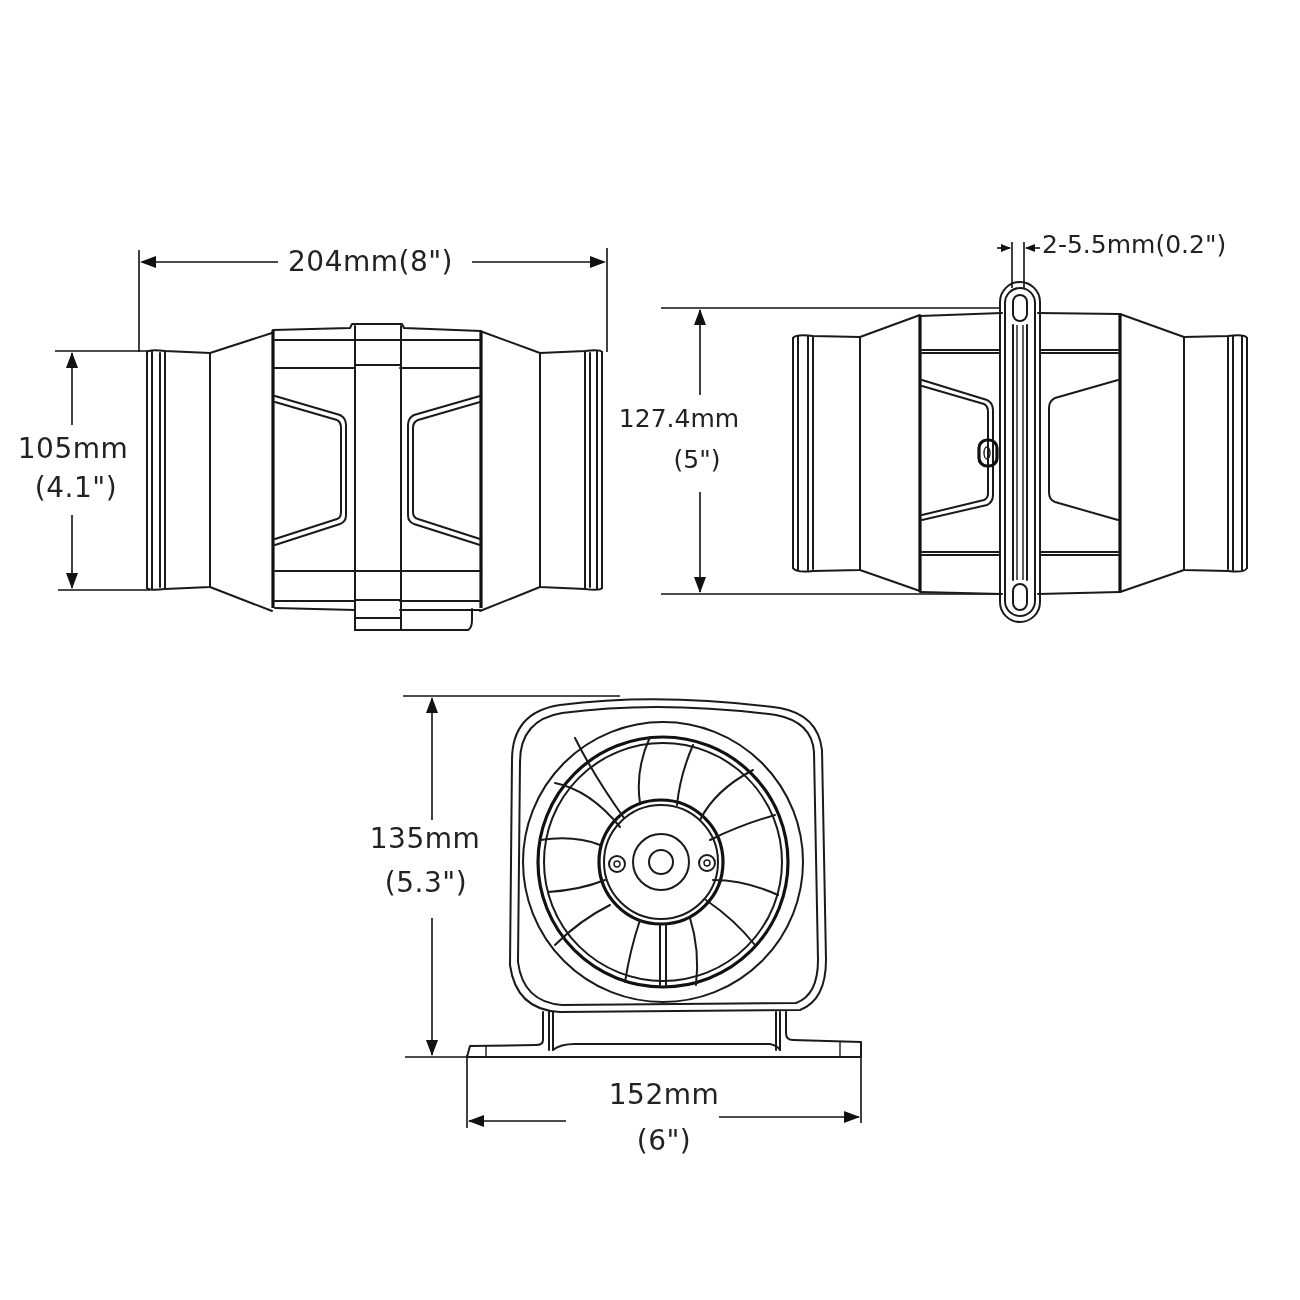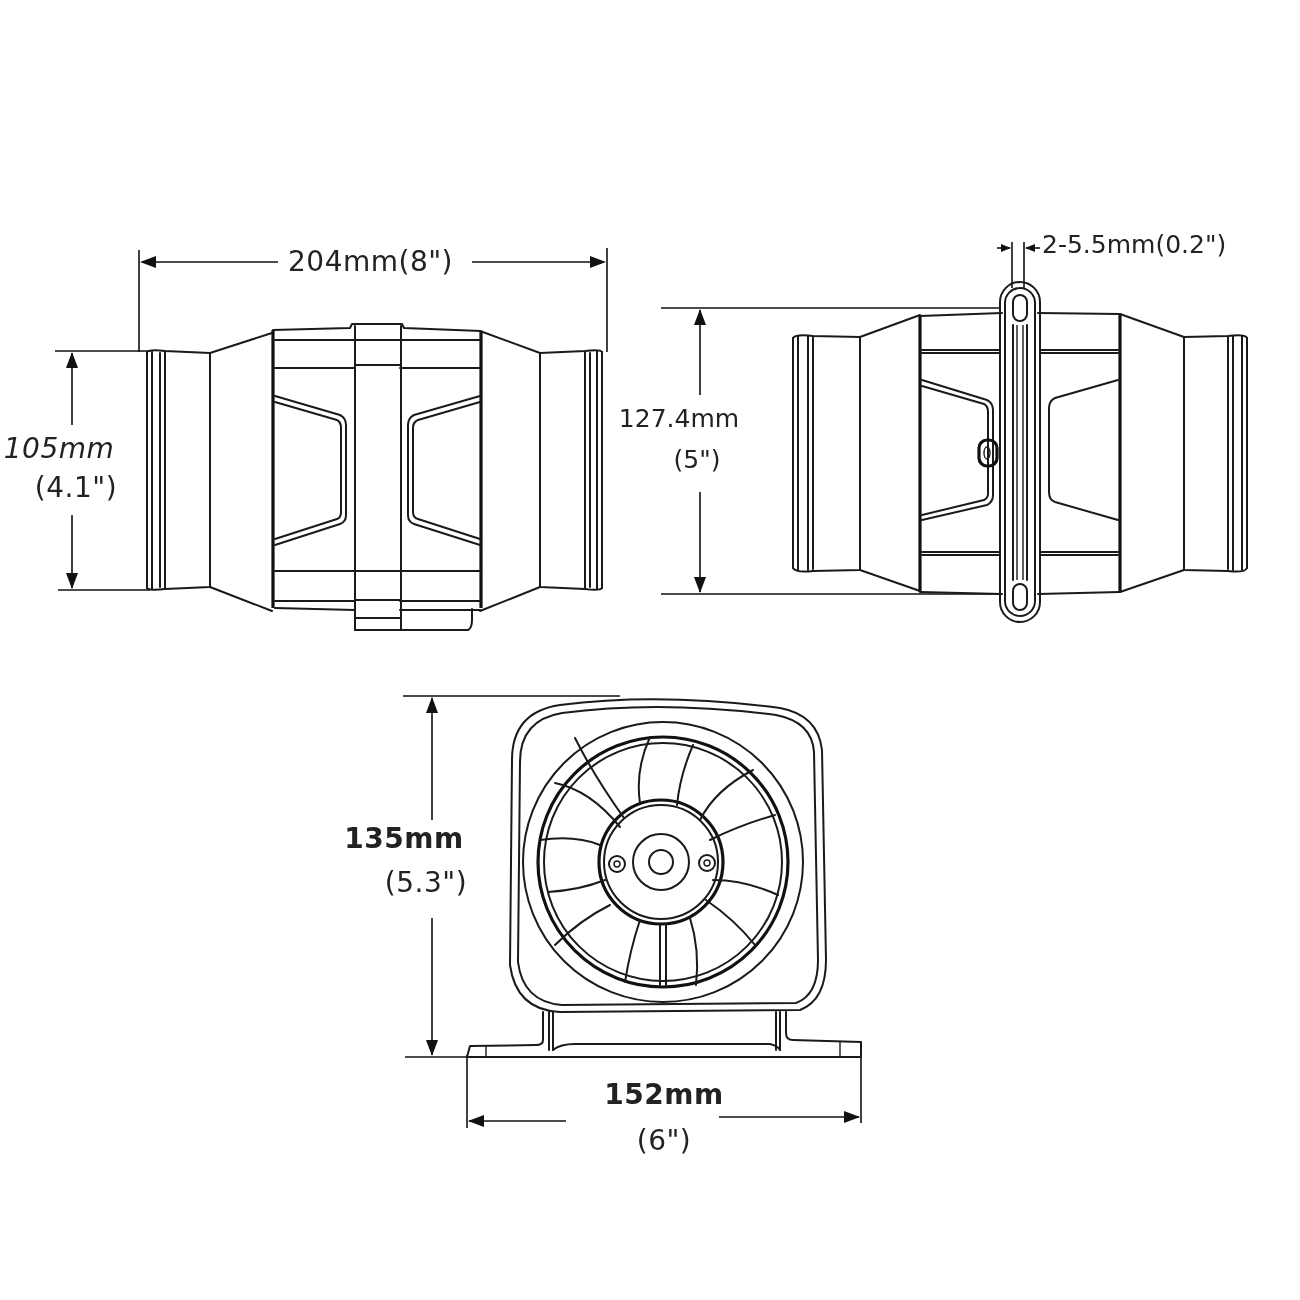--- a/index.html
+++ b/index.html
@@ -172,25 +172,25 @@
       <path class="ln" d="M640,920 Q630,950 625,982"></path>
       <path class="ln" d="M605,880 Q580,890 548,892"></path>
       <path class="ln" d="M610,905 Q580,920 555,945"></path>
       <path class="ln" d="M600,845 Q575,835 540,840"></path>
     </g>
   </g>
 </svg>
 
 <div class="label lbl-lg" style="left:288px; top:245px;">204mm(8")</div>
 
-<div class="label lbl-lg" style="left:0; top:432px; width:118px;font-style:italic;">105mm</div>
+<div class="label lbl-lg" style="left:14px; top:432px; width:118px;">105mm</div>
 <div class="label lbl-lg" style="left:26px; top:471px; width:100px;">(4.1")</div>
 
 <div class="label lbl-md" style="left:616px; top:404px; width:126px;">127.4mm</div>
 <div class="label lbl-md" style="left:664px; top:445px; width:66px;">(5")</div>
 
 <div class="label lbl-md" style="left:1042px; top:230px;">2-5.5mm(0.2")</div>
 
-<div class="label lbl-lg" style="left:337px; top:822px; width:134px;font-weight:bold;">135mm</div>
+<div class="label lbl-lg" style="left:358px; top:822px; width:134px;">135mm</div>
 <div class="label lbl-lg" style="left:376px; top:866px; width:100px;">(5.3")</div>
 
-<div class="label lbl-lg" style="left:596px; top:1078px; width:136px;font-weight:bold;">152mm</div>
+<div class="label lbl-lg" style="left:596px; top:1078px; width:136px;">152mm</div>
 <div class="label lbl-lg" style="left:628px; top:1124px; width:72px;">(6")</div>
 
 </body></html>

